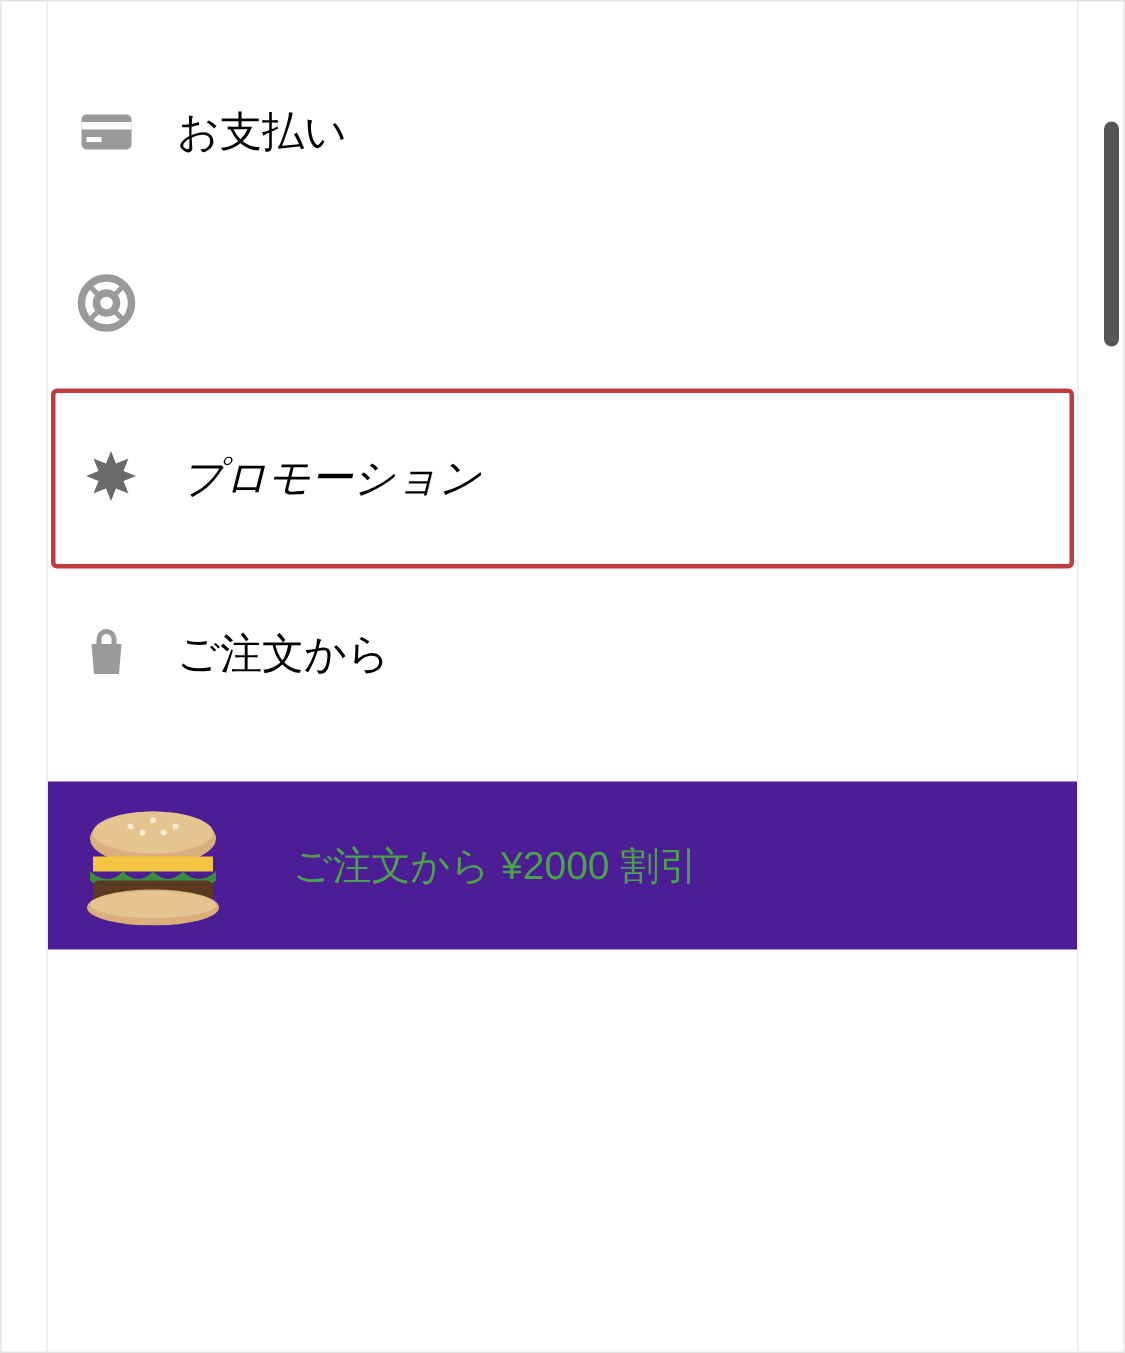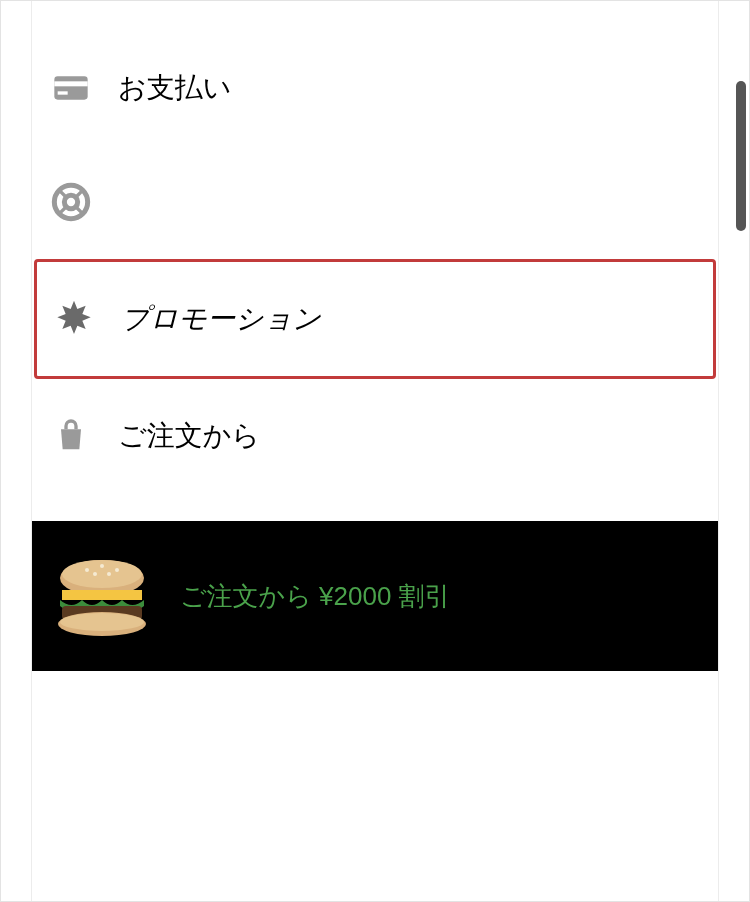--- a/index.html
+++ b/index.html
@@ -6,21 +6,21 @@
   body{background:#fff;color:#222;width:750px;height:902px;box-sizing:border-box;position:relative;}
   .outer{position:relative;width:750px;height:902px;border:1px solid #e3e3e3;background:#fff;box-sizing:border-box;}
   .scroll-thumb{position:absolute;right:3px;top:80px;width:10px;height:150px;background:#555;border-radius:5px;}
   .panel{position:absolute;left:30px;top:0;right:30px;bottom:0;background:#fff;border-left:1px solid #ececec;border-right:1px solid #ececec;box-sizing:border-box;}
   .menu{padding-top:30px;}
   .menu-item{display:flex;align-items:center;padding:34px 0 34px 16px;font-size:28px;color:#000000;cursor:pointer;}
   .menu-item .icon{width:46px;height:46px;display:flex;align-items:center;justify-content:center;margin-right:24px;color:#9d9d9d;}
   .menu-item svg{width:40px;height:40px;fill:#9a9a9a;}
   .highlight-box{border:3px solid #c23b3b;border-radius:4px;margin:0 2px 0 2px;font-style:italic;}
   .highlight-box .menu-item{padding:34px 0 34px 14px;}
-  .promo{background:#000000;margin-top:28px;padding:35px 20px;display:flex;align-items:center;}
+  .promo{background:#4c1d95;margin-top:28px;padding:16px 20px;display:flex;align-items:center;gap:15px;}
   .promo-text{font-size:26px;color:#4aa24b;margin-left:28px;}
   .burger{width:100px;height:80px;display:block;}
   .about{padding:30px 24px;font-size:25px;color:#333;}
 </style>
 </head>
 <body>
 
 <div class="outer">
   <div class="scroll-thumb"></div>
 

